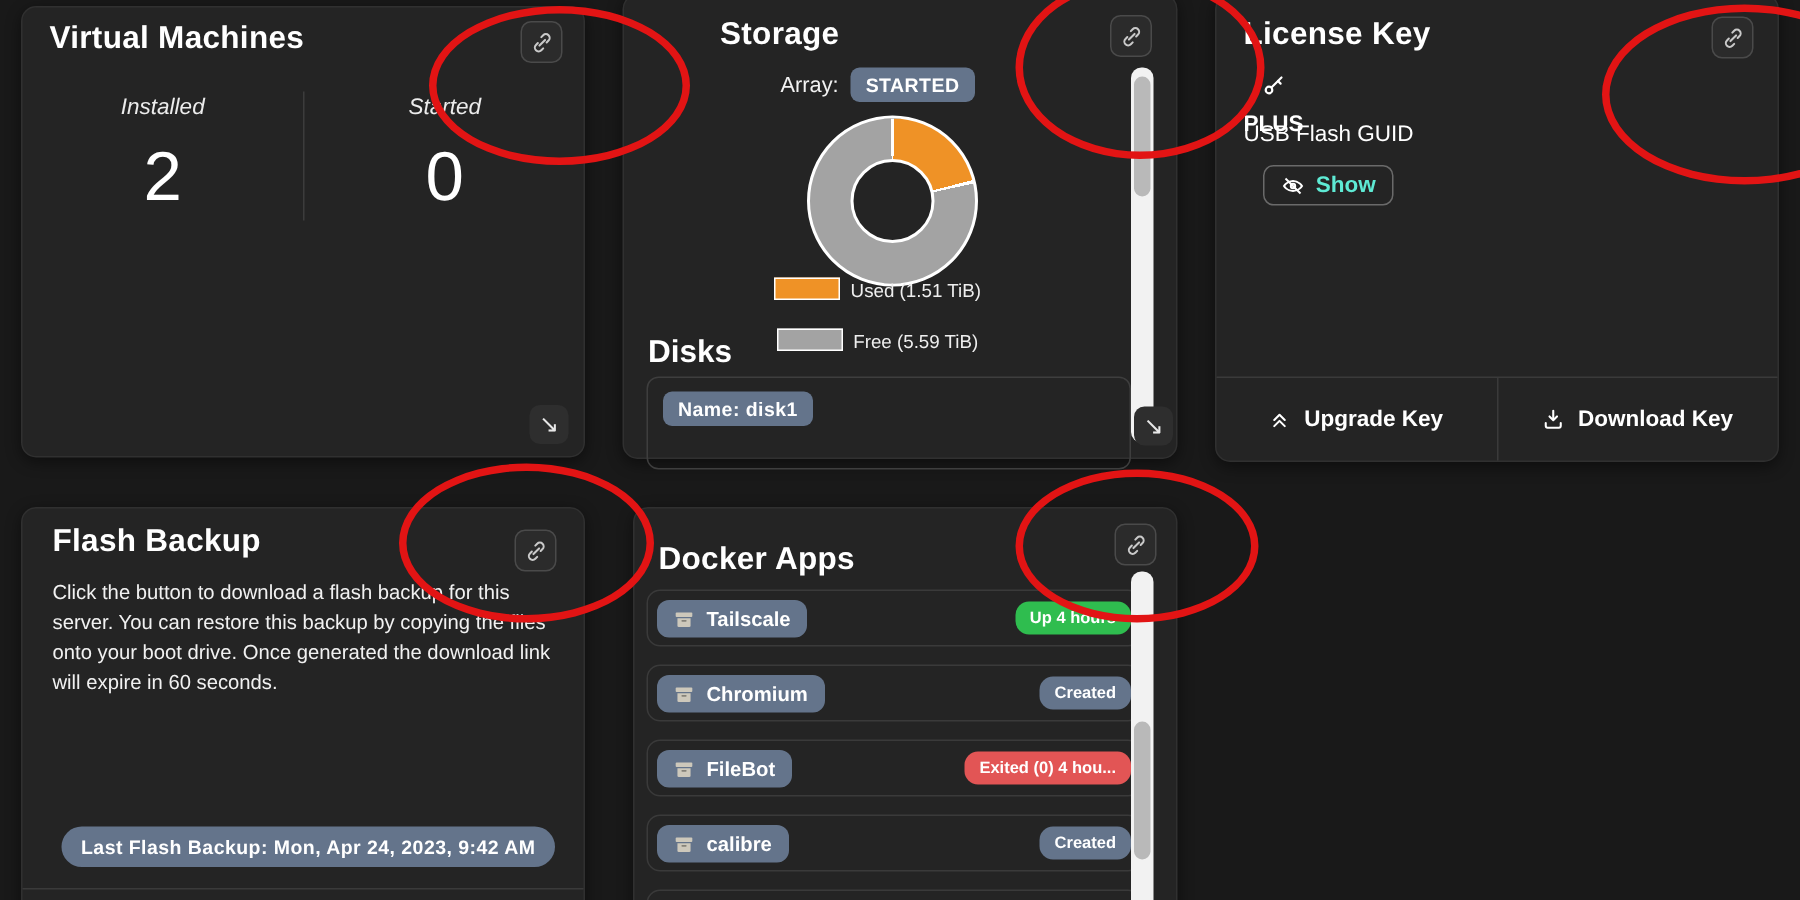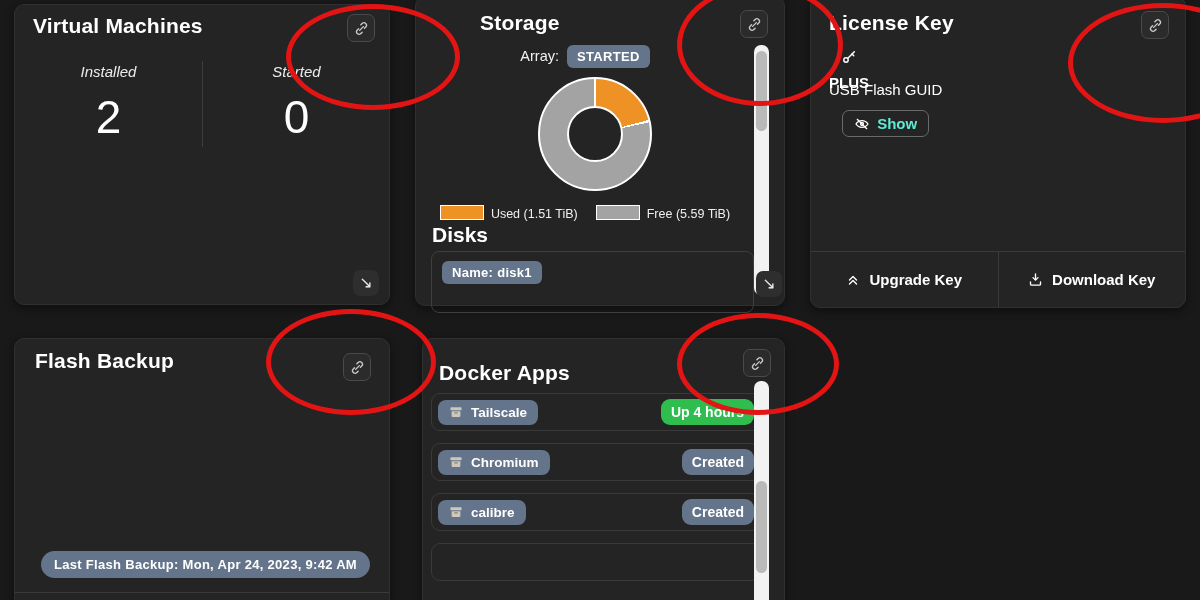--- a/index.html
+++ b/index.html
@@ -43,22 +43,22 @@
   .lic-footer .cell{flex:1;display:flex;align-items:center;justify-content:center;gap:9px;
                     font-size:15px;font-weight:700;cursor:pointer;}
   .lic-footer .vsep{width:1px;background:#3a3a3a;}
   
   .flash-desc{position:absolute;left:20px;top:46px;width:336px;font-size:13.5px;line-height:20px;color:#f1f1f1;}
   .flash-footer-line{position:absolute;left:0;right:0;top:253px;border-top:1px solid #3a3a3a;}
   
   .drows{position:absolute;left:8px;top:54px;width:330px;}
   .drow{height:38px;margin-bottom:12px;border:1px solid #3a3a3a;border-radius:9px;display:flex;
         align-items:center;justify-content:space-between;padding:0 6px;box-sizing:border-box;cursor:pointer;}
-  .nbadge{display:flex;align-items:flex-start;gap:8px;border-radius:8px;padding:5px 11px;font-size:13.5px;}
-  .sbadge{border-radius:9px;padding:5px 10px;font-size:14px;font-weight:700;color:#fff;white-space:nowrap;}
+  .nbadge{display:flex;align-items:flex-end;gap:8px;border-radius:8px;padding:5px 11px;font-size:13.5px;}
+  .sbadge{border-radius:9px;padding:5px 10px;font-size:11px;font-weight:700;color:#fff;white-space:nowrap;}
   
   .ann{position:absolute;border:5px solid var(--red);border-radius:50%;pointer-events:none;z-index:40;}
   .icon{display:inline-flex;align-items:center;}
 </style>
 </head>
 <body>
 
 <div class="screen">
 
   <div class="card" style="left:14px;top:4px;width:374px;height:299px;">
@@ -97,21 +97,21 @@
           </svg>
       </span>
     </div>
     <div class="array-row" style="top:48px;">
       <span>Array:</span>&nbsp;
       <span class="badge slate">STARTED</span>
     </div>
     <div class="donut" style="top: 80px; background: conic-gradient(rgb(255, 255, 255) 0deg, rgb(255, 255, 255) 0.35%, rgb(239, 146, 38) 0.35%, rgb(239, 146, 38) 20.9176%, rgb(255, 255, 255) 20.9176%, rgb(255, 255, 255) 21.6176%, rgb(163, 163, 163) 21.6176%, rgb(163, 163, 163) 99.65%, rgb(255, 255, 255) 99.65%, rgb(255, 255, 255) 100%);">
       <div class="donut-hole"></div>
     </div>
-    <div class="legend" style="top:208px;">
+    <div class="legend" style="top:188px;flex-direction:column;">
       <span><span class="swatch" id="sw-used" style="background: rgb(239, 146, 38);"></span><span>Used (1.51 TiB)</span></span>
       <span><span class="swatch" id="sw-free" style="background: rgb(163, 163, 163);"></span><span>Free (5.59 TiB)</span></span>
     </div>
     <div class="disks-label" style="top:226px;">Disks</div>
     <div class="disks-box" style="top:254px;">
       <span class="badge slate" style="margin:9px 0 0 10px;">Name: disk1</span>
     </div>
     <div class="track" style="left:338px;top:48px;height:250px;">
       <div class="thumb" style="top:6px;height:80px;"></div>
     </div>
@@ -182,20 +182,21 @@
     <div class="card-title" style="left:20px;top:10px;">Flash Backup</div>
     <div class="link-btn" style="right:18px;top:14px;">
       <span class="icon">
         <svg width="15" height="15" viewBox="0 0 24 24" fill="none" stroke="#c9c9c9" stroke-width="2.2" stroke-linecap="round" stroke-linejoin="round">
             <path d="M9 15l6-6"></path>
             <path d="M11 6l2-2a4 4 0 0 1 5.7 5.7l-2 2"></path>
             <path d="M13 18l-2 2a4 4 0 0 1-5.7-5.7l2-2"></path>
           </svg>
       </span>
     </div>
+    <div class="flash-desc">Click the button to download a flash backup for this server. You can restore this backup by copying the files onto your boot drive. Once generated the download link will expire in 60 seconds.</div>
     <span class="badge slate pill" style="position:absolute;left:26px;top:212px;">Last Flash Backup: Mon, Apr 24, 2023, 9:42 AM</span>
     <div class="flash-footer-line"></div>
   </div>
 
   <div class="card" style="left:422px;top:338px;width:361px;height:300px;">
     <div class="card-title" style="left:16px;top:22px;">Docker Apps</div>
     <div class="link-btn" style="left:320px;top:10px;">
       <span class="icon">
         <svg width="15" height="15" viewBox="0 0 24 24" fill="none" stroke="#c9c9c9" stroke-width="2.2" stroke-linecap="round" stroke-linejoin="round">
             <path d="M9 15l6-6"></path>
@@ -227,20 +228,33 @@
                 <rect x="2.5" y="4" width="19" height="5" rx="1"></rect>
                 <path d="M4.5 10.5h15V19a1.5 1.5 0 0 1-1.5 1.5H6A1.5 1.5 0 0 1 4.5 19z"></path>
                 <rect x="9" y="12.5" width="6" height="2" rx="1" fill="rgba(0,0,0,0.35)"></rect>
               </svg>
           </span>
           <span>Chromium</span>
         </span>
         <span class="sbadge" style="background: rgb(100, 116, 139);">Created</span>
       </div>
 
+      <div class="drow">
+        <span class="nbadge slate">
+          <span class="icon">
+            <svg width="14" height="14" viewBox="0 0 24 24" fill="#cdc8bb">
+                <rect x="2.5" y="4" width="19" height="5" rx="1"></rect>
+                <path d="M4.5 10.5h15V19a1.5 1.5 0 0 1-1.5 1.5H6A1.5 1.5 0 0 1 4.5 19z"></path>
+                <rect x="9" y="12.5" width="6" height="2" rx="1" fill="rgba(0,0,0,0.35)"></rect>
+              </svg>
+          </span>
+          <span>FileBot</span>
+        </span>
+        <span class="sbadge" style="background: rgb(226, 85, 85);">Exited (0) 4 hou...</span>
+      </div>
 
       <div class="drow">
         <span class="nbadge slate">
           <span class="icon">
             <svg width="14" height="14" viewBox="0 0 24 24" fill="#cdc8bb">
                 <rect x="2.5" y="4" width="19" height="5" rx="1"></rect>
                 <path d="M4.5 10.5h15V19a1.5 1.5 0 0 1-1.5 1.5H6A1.5 1.5 0 0 1 4.5 19z"></path>
                 <rect x="9" y="12.5" width="6" height="2" rx="1" fill="rgba(0,0,0,0.35)"></rect>
               </svg>
           </span>

